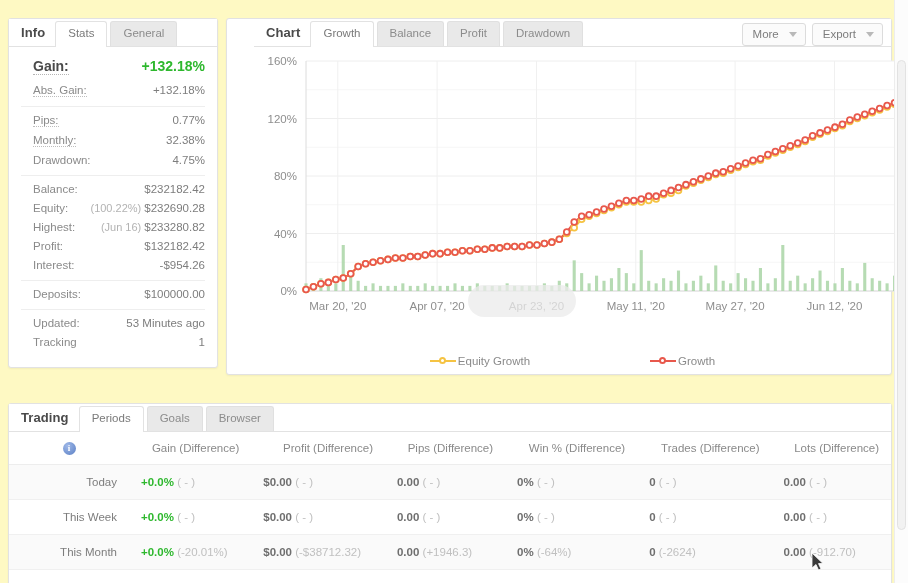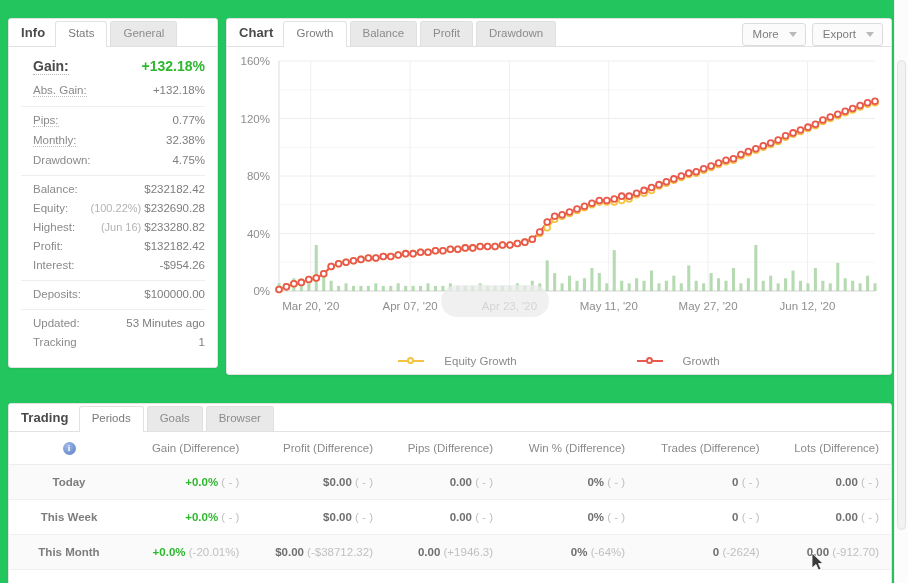--- a/index.html
+++ b/index.html
@@ -2,21 +2,21 @@
 <html><head>
 <meta charset="utf-8">
 <style>
   * { box-sizing: border-box; margin: 0; padding: 0; }
   html, body {
     width: 908px; height: 583px;
     background: #ffffff;
     font-family: "Liberation Sans", sans-serif;
     overflow: hidden;
   }
-  .page { position: relative; width: 908px; height: 583px; background: #22c55e; }
+  .page { position: relative; width: 908px; height: 583px; background: #fef9c3; }
 
   
   .panel {
     position: absolute;
     background: #ffffff;
     border: 1px solid #e2e2e2;
     border-radius: 3px;
     box-shadow: 0 1px 2px rgba(0,0,0,0.05);
   }
 
@@ -72,21 +72,21 @@
   .info-row .lbl.dotted { border-bottom: 1px dotted #bdbdbd; }
   .info-row .val { color: #7d7d7d; text-align: right; }
   .info-row.big { padding: 5px 0 6px 0; }
   .info-row.big .lbl { font-size: 14px; font-weight: bold; color: #4a4a4a; border-bottom: 1px dotted #b5b5b5; }
   .info-row.big .val { font-size: 14px; font-weight: bold; color: #2eb82e; }
   .green { color: #2eb82e; }
   .sub { color: #b3b3b3; font-size: 11px; margin-right: 3px; }
   .info-sep { height: 1px; background: #eeeeee; margin: 5px 0 4px 0; }
 
   
-  #chart-panel { left: 226px; top: 18px; width: 666px; height: 357px; }
+  #chart-panel { left: 226px; top: 18px; width: 666px; height: 357px; padding-left: 27px; }
   .chart-tabbar { display: flex; align-items: flex-end; }
   .chart-actions { position: absolute; right: 8px; top: 4px; display: flex; gap: 6px; margin-left: 32px; }
   .btn {
     font-size: 11.5px; color: #7d7d7d;
     background: #fbfbfb;
     border: 1px solid #dcdcdc;
     border-radius: 3px;
     padding: 4px 8px 4px 10px;
     display: flex; align-items: center; gap: 10px;
     cursor: pointer;
@@ -97,21 +97,21 @@
     border-left: 4px solid transparent;
     border-right: 4px solid transparent;
     border-top: 5px solid #b9b9b9;
   }
   .chart-area { position: relative; width: 100%; height: 328px; }
   .legend {
     position: absolute; bottom: 8px; left: 0; width: 100%;
     display: flex; justify-content: center; gap: 120px;
     font-size: 11.5px; color: #8a8a8a;
   }
-  .legend-item { display: flex; align-items: center; gap: 20px; }
+  .legend-item { display: flex; align-items: center; gap: 2px; }
   .legend-mark { width: 26px; height: 10px; position: relative; }
   .legend-mark i {
     position: absolute; left: 0; top: 4px; width: 26px; height: 2px; display: block;
   }
   .legend-mark b {
     position: absolute; left: 9px; top: 1px;
     width: 7px; height: 7px; border-radius: 50%;
     background: #fff;
   }
 
@@ -123,25 +123,24 @@
     padding: 9px 12px 9px 12px;
     text-align: right;
     background: #ffffff;
     border-bottom: 1px solid #ededed;
     white-space: nowrap;
   }
   thead th.first { text-align: center; width: 120px; }
   tbody td {
     font-size: 11.5px; color: #7d7d7d;
     padding: 11px 12px;
-    text-align: right;
     border-bottom: 1px solid #f0f0f0;
     white-space: nowrap;
   }
-  tbody td.period { text-align: center; padding-left: 12px; color: #7d7d7d; font-weight: bold; }
+  tbody td.period { text-align: right; padding-left: 12px; color: #7d7d7d; }
   tbody tr:nth-child(odd) { background: #fafafa; }
   tbody tr:nth-child(even) { background: #ffffff; }
   .v-main { font-weight: bold; color: #6f6f6f; }
   .v-main.pos { color: #2eb82e; }
   .v-diff { color: #c0c0c0; font-weight: normal; }
   .info-dot {
     display: inline-block; width: 13px; height: 13px; border-radius: 50%;
     background: radial-gradient(circle at 35% 30%, #9fb8e8, #5a7fc4);
     color: #fff; font-size: 9px; font-weight: bold;
     line-height: 13px; text-align: center;

